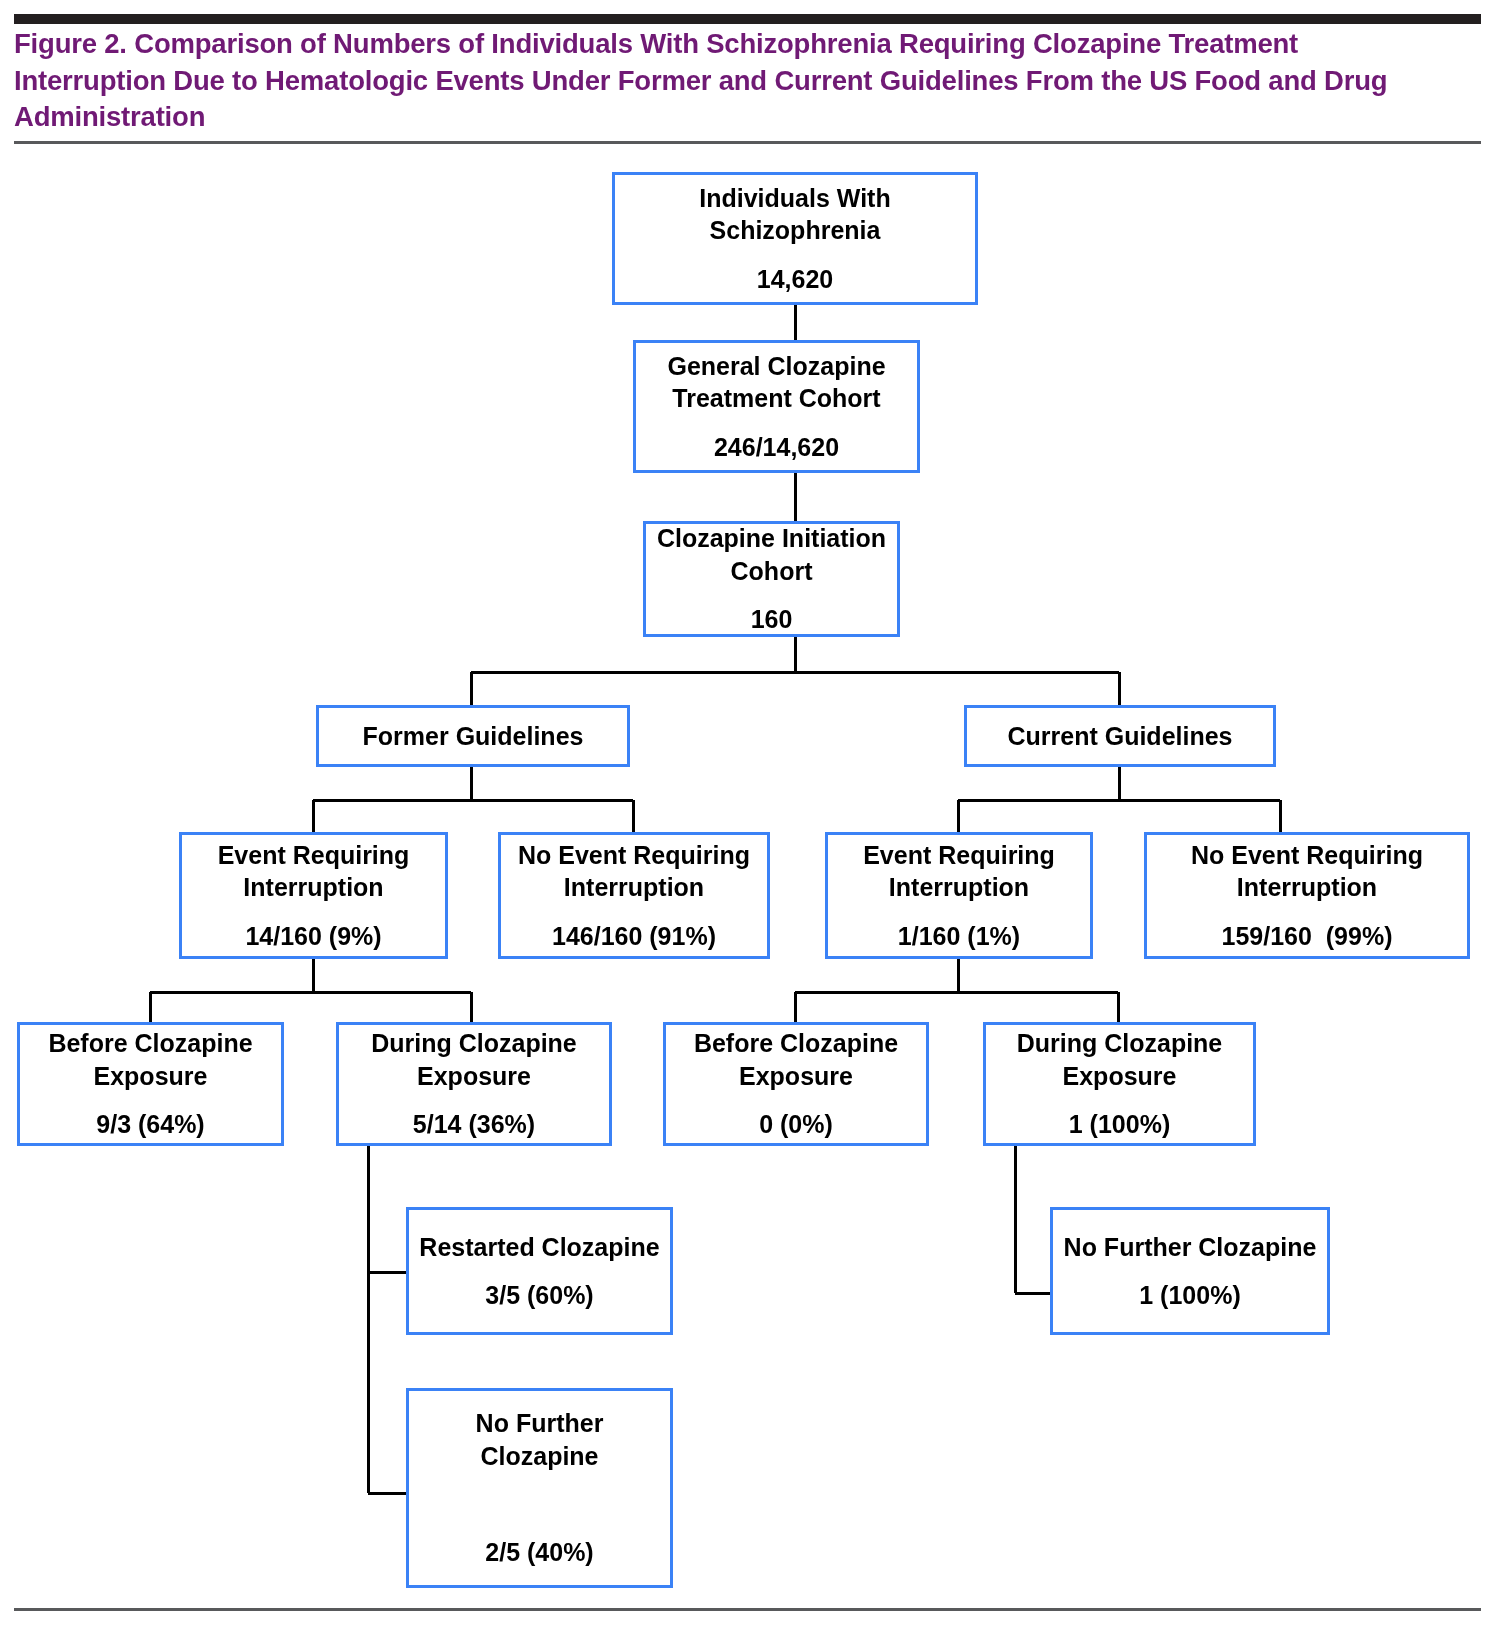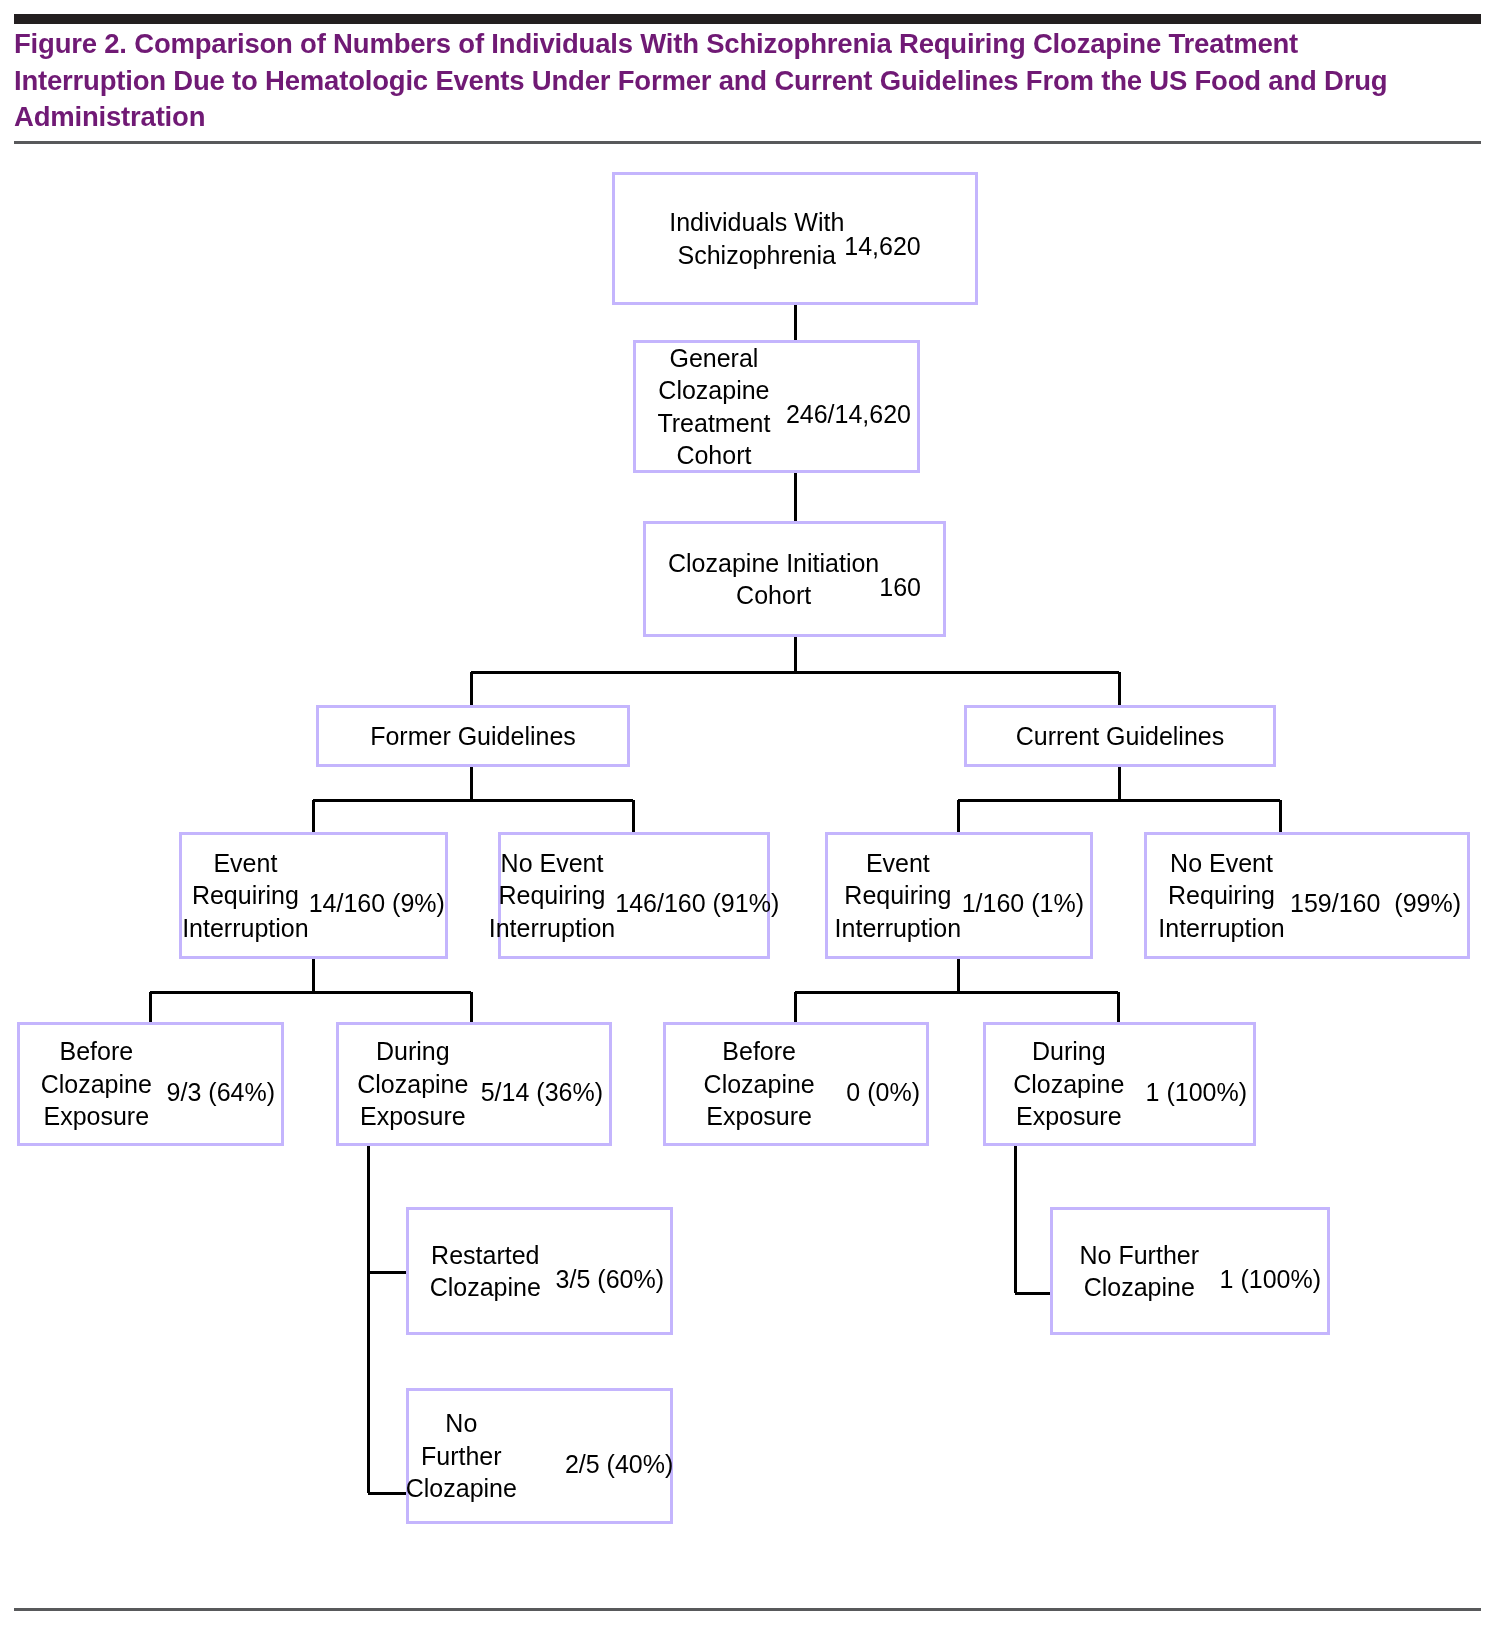--- a/index.html
+++ b/index.html
@@ -68,31 +68,32 @@
     position: absolute;
     left: 0;
     top: 0;
     width: 1495px;
     height: 1631px;
     pointer-events: none;
   }
   .node {
     position: absolute;
     box-sizing: border-box;
-    border: 3px solid #c4b5fd;
+    border: 3px solid #3b82f6;
     background: #ffffff;
     display: flex;
-    flex-direction: row;
+    flex-direction: column;
     align-items: center;
     justify-content: center;
     text-align: center;
     font-size: 25px;
     line-height: 1.30;
     color: #000000;
     padding: 4px 6px;
+    font-weight: bold;
   }
   .node .nlabel {
     white-space: pre-line;
   }
   .node .nvalue {
     margin-top: 16px;
     white-space: pre;
   }
 </style>
 </head>
@@ -152,21 +153,21 @@
 Schizophrenia</div>
       <div class="nvalue">14,620</div>
     </div>
 
     <div class="node" style="left:633px; top:340px; width:287px; height:133px;">
       <div class="nlabel">General Clozapine
 Treatment Cohort</div>
       <div class="nvalue">246/14,620</div>
     </div>
 
-    <div class="node" style="left:643px; top:521px; width:303px; height:116px;">
+    <div class="node" style="left:643px; top:521px; width:257px; height:116px;">
       <div class="nlabel">Clozapine Initiation
 Cohort</div>
       <div class="nvalue">160</div>
     </div>
 
     <div class="node value-only" style="left:316px; top:705px; width:314px; height:62px;">
       <div class="nlabel">Former Guidelines</div>
     </div>
 
     <div class="node value-only" style="left:964px; top:705px; width:312px; height:62px;">
@@ -224,21 +225,21 @@
     <div class="node" style="left:406px; top:1207px; width:267px; height:128px;">
       <div class="nlabel">Restarted Clozapine</div>
       <div class="nvalue">3/5 (60%)</div>
     </div>
 
     <div class="node" style="left:1050px; top:1207px; width:280px; height:128px;">
       <div class="nlabel">No Further Clozapine</div>
       <div class="nvalue">1 (100%)</div>
     </div>
 
-    <div class="node" style="left:406px; top:1388px; width:267px; height:136px;gap:48px;">
+    <div class="node" style="left:406px; top:1388px; width:267px; height:200px;gap:48px;">
       <div class="nlabel">No Further
 Clozapine</div>
       <div class="nvalue">2/5 (40%)</div>
     </div>
 
   </div>
 
   <div id="bottom-rule"></div>
 </div>
 

